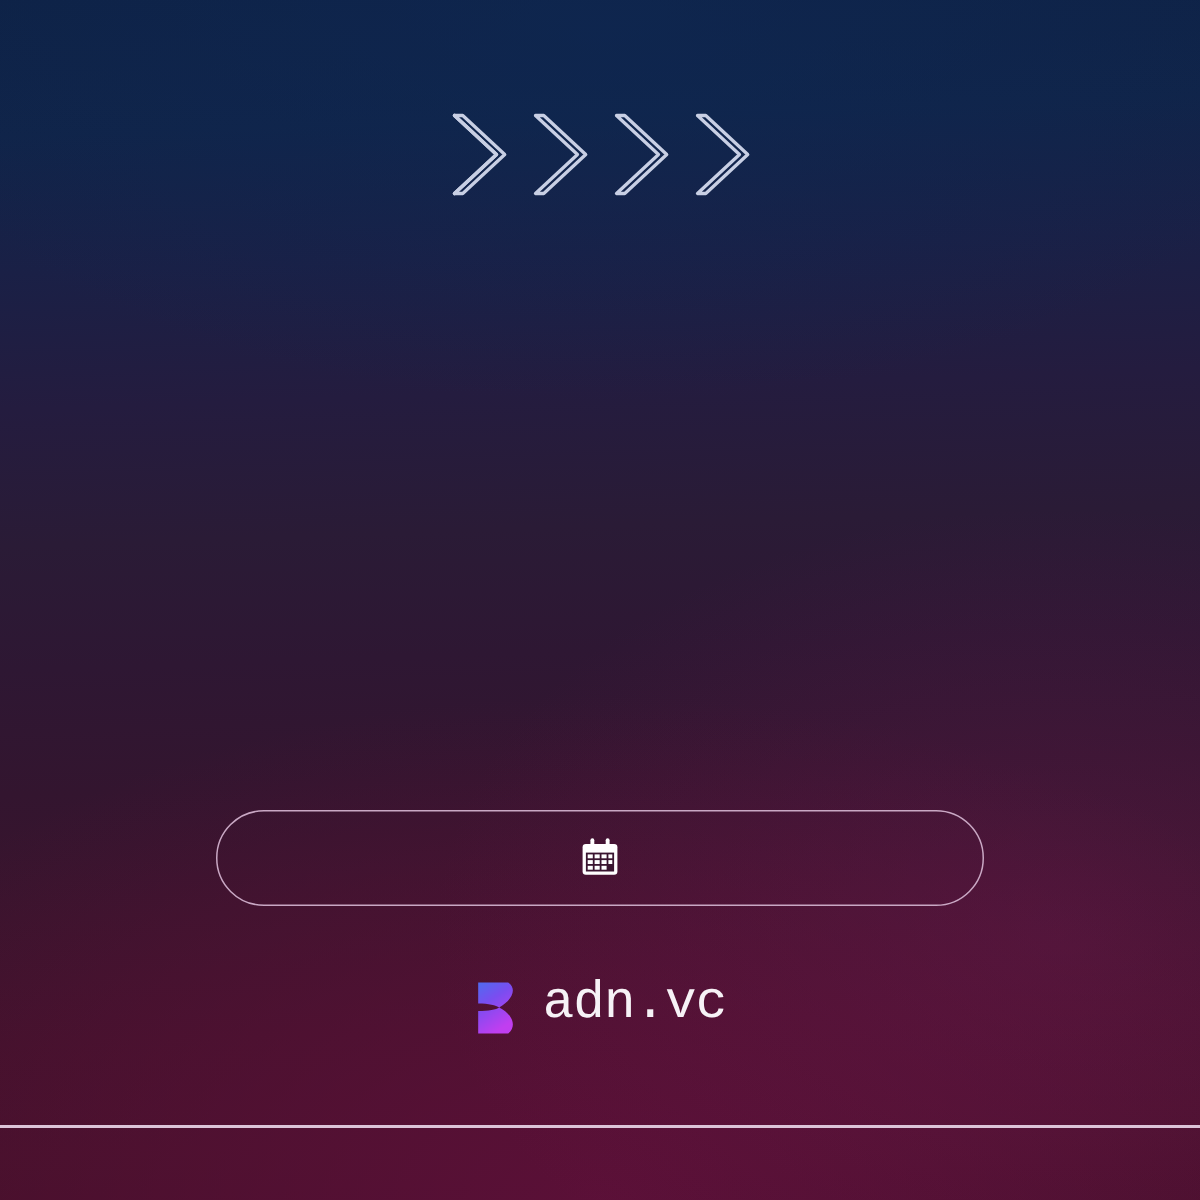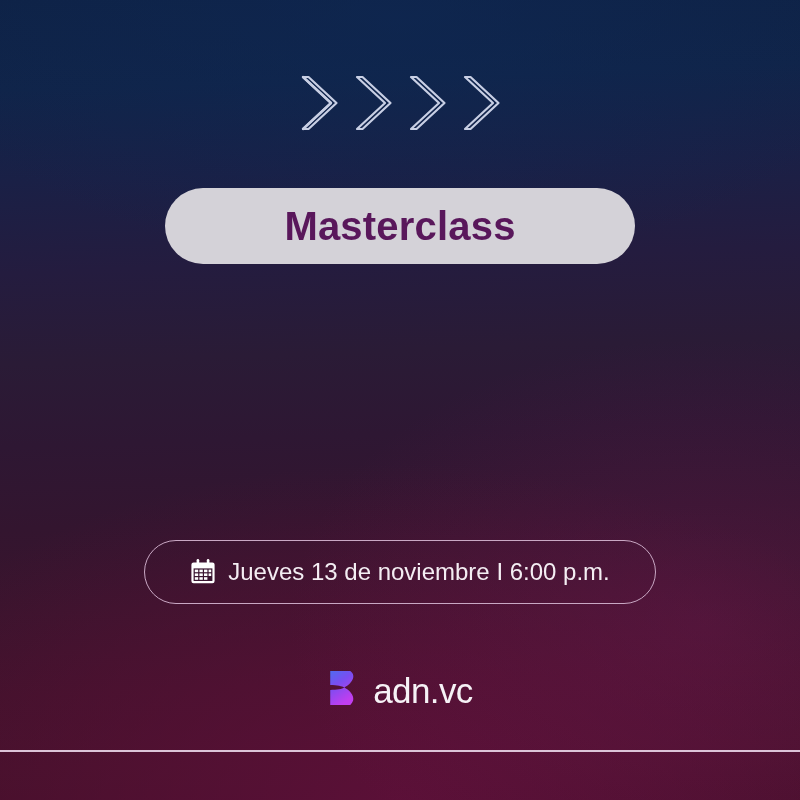--- a/index.html
+++ b/index.html
@@ -114,26 +114,27 @@
   .date-text {
     color: #f4eef3;
     font-size: 24px;
     line-height: 1;
     white-space: nowrap;
   }
 
   
   .logo {
     position: absolute;
-    top: 668px;
+    top: 652px;
     left: 50%;
     transform: translateX(-50%);
     display: flex;
-    align-items: flex-end;
+    align-items: flex-start;
     gap: 12px;
+    font-family: Liberation Mono, monospace;
   }
   .logo-mark { display: block; }
   .logo-word {
     color: #f6f2f6;
     font-size: 35px;
     line-height: 1;
     letter-spacing: -0.6px;
   }
 
   
@@ -163,23 +164,20 @@
       <path d="M6 5 L34 31 L6 57 L11.5 57 L39.5 31 L11.5 5 Z" stroke="#c8cfe4" stroke-width="2.2" stroke-linejoin="round" fill="none"></path>
     </svg>
     <svg width="44" height="62" viewBox="0 0 44 62" fill="none">
       <path d="M6 5 L34 31 L6 57 L11.5 57 L39.5 31 L11.5 5 Z" stroke="#c8cfe4" stroke-width="2.2" stroke-linejoin="round" fill="none"></path>
     </svg>
     <svg width="44" height="62" viewBox="0 0 44 62" fill="none">
       <path d="M6 5 L34 31 L6 57 L11.5 57 L39.5 31 L11.5 5 Z" stroke="#c8cfe4" stroke-width="2.2" stroke-linejoin="round" fill="none"></path>
     </svg>
   </div>
 
-  <div class="badge">
-    <span class="badge-label">Masterclass</span>
-  </div>
 
 
   <div class="datepill">
     <svg class="cal-icon" width="26" height="27" viewBox="0 0 26 27">
       <rect x="1.4" y="4.6" width="23.2" height="20.6" rx="2.2" fill="#ffffff"></rect>
       <rect x="3.6" y="10.4" width="18.8" height="12.6" fill="#3a1530"></rect>
       <g fill="#ffffff">
         <rect x="4.8" y="11.6" width="3.4" height="2.6"></rect>
         <rect x="9.4" y="11.6" width="3.4" height="2.6"></rect>
         <rect x="14.0" y="11.6" width="3.4" height="2.6"></rect>
@@ -188,21 +186,20 @@
         <rect x="9.4" y="15.4" width="3.4" height="2.6"></rect>
         <rect x="14.0" y="15.4" width="3.4" height="2.6"></rect>
         <rect x="18.6" y="15.4" width="2.6" height="2.6"></rect>
         <rect x="4.8" y="19.2" width="3.4" height="2.6"></rect>
         <rect x="9.4" y="19.2" width="3.4" height="2.6"></rect>
         <rect x="14.0" y="19.2" width="3.4" height="2.6"></rect>
       </g>
       <rect x="6.6" y="0.9" width="2.6" height="6.2" rx="1.3" fill="#ffffff"></rect>
       <rect x="16.8" y="0.9" width="2.6" height="6.2" rx="1.3" fill="#ffffff"></rect>
     </svg>
-    <span class="date-text">Jueves 13 de noviembre  I 6:00 p.m.</span>
   </div>
 
   <div class="logo">
     <svg class="logo-mark" width="34" height="40" viewBox="0 0 34 40">
       <defs>
         <linearGradient id="dnaGrad" x1="0" y1="0" x2="0.45" y2="1">
           <stop offset="0%" stop-color="#4f6bf0"></stop>
           <stop offset="42%" stop-color="#7a4df0"></stop>
           <stop offset="100%" stop-color="#c13ef0"></stop>
         </linearGradient>

